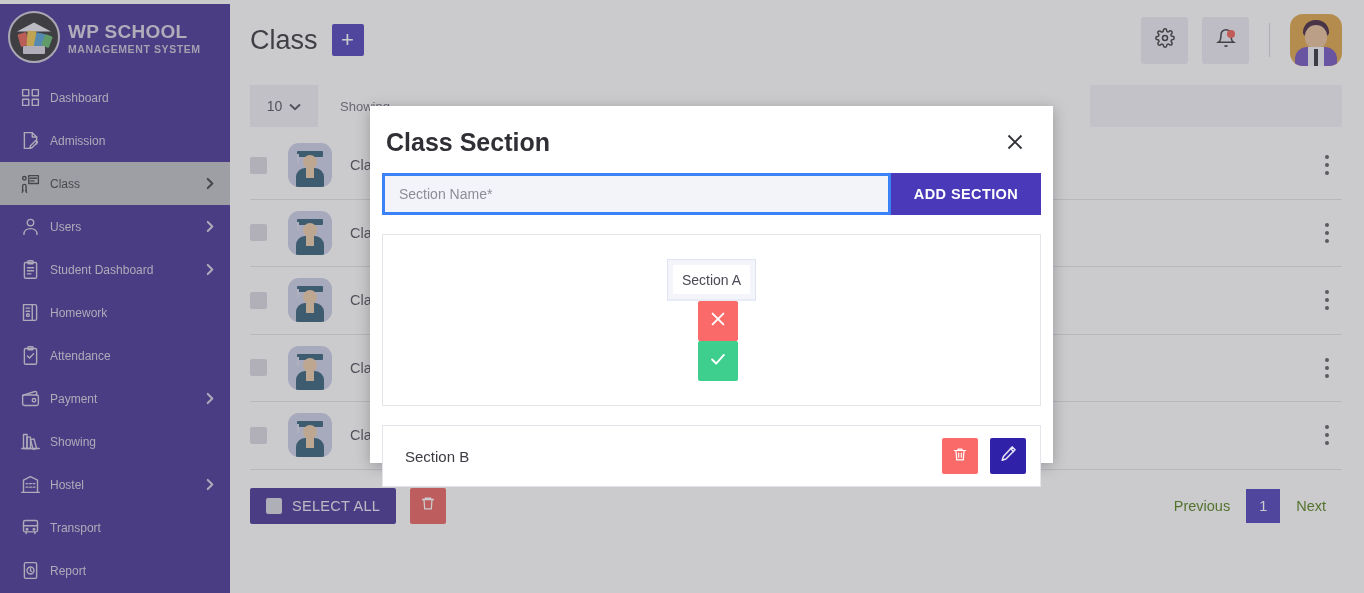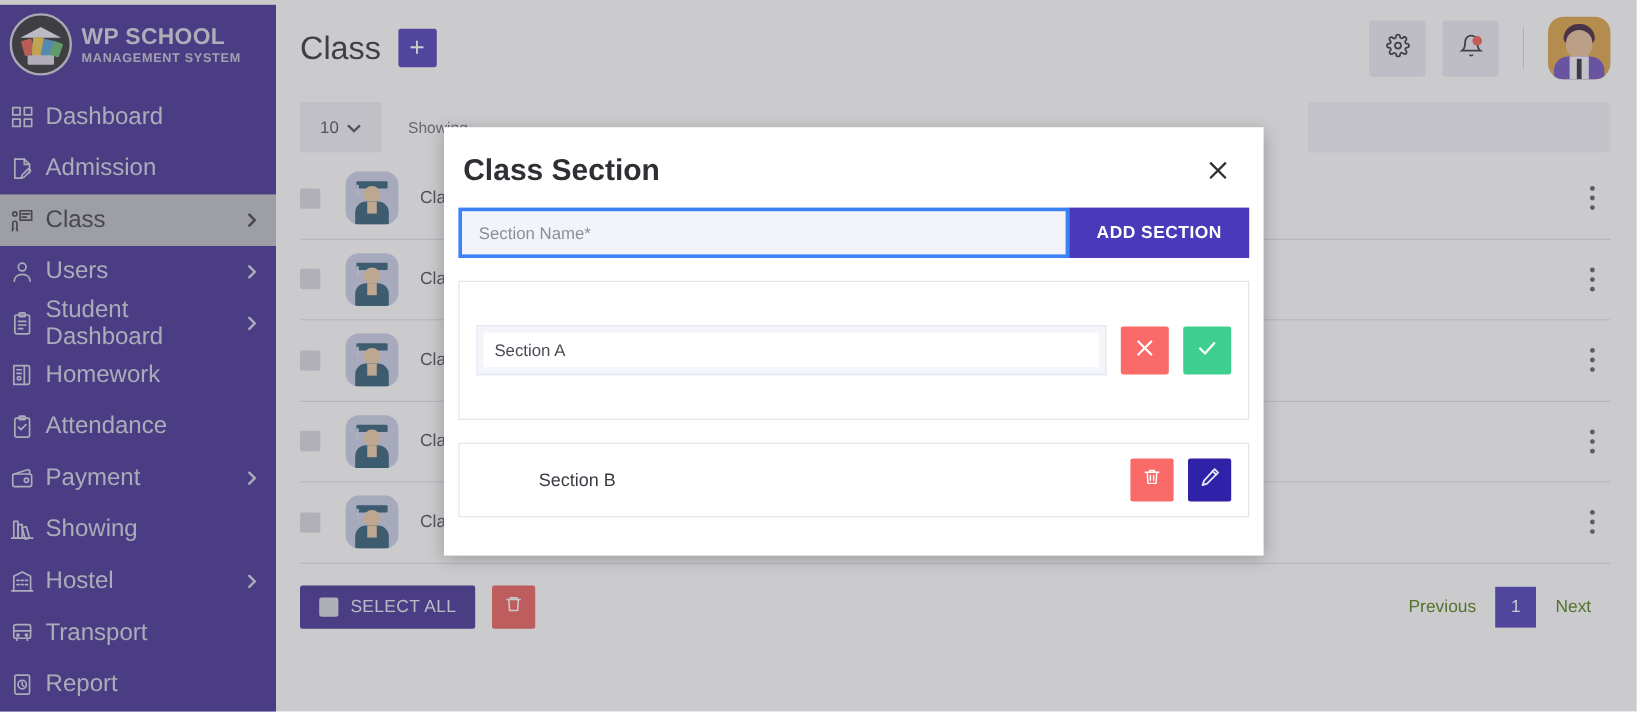--- a/index.html
+++ b/index.html
@@ -54,23 +54,23 @@
   }
   .brand-sub {
     font-size: 10.5px; color: #c4bfd4; letter-spacing: 0.6px;
     margin-top: 3px; font-weight: bold;
   }
 
   .nav { margin-top: 6px; }
   .nav-item {
     height: 43px;
     display: flex; align-items: center;
-    padding: 0 14px 0 8px;
+    padding: 0 14px 0 20px;
     color: #d3cfe0;
-    font-size: 20px;
+    font-size: 12px;
     cursor: pointer;
     position: relative;
   }
   .nav-item.active { background: #bcbcc2; color: #3b3b40; }
   .nav-ico {
     width: 28px; flex: 0 0 28px;
     display: flex; align-items: center; justify-content: flex-start;
   }
   .nav-ico svg { display: block; }
   .nav-label { flex: 1 1 auto; padding-left: 2px; }
@@ -273,33 +273,33 @@
     display: flex; align-items: center; justify-content: center;
     cursor: pointer;
   }
   .sec-card {
     margin-top: 19px;
     border: 1px solid #e4e4ea;
     background: #fff;
     display: flex; align-items: center;
     padding: 12px 14px;
   }
-  .sec-card.editing { padding: 36px 14px; }
+  .sec-card.editing { padding: 24px 14px; flex-direction: column; }
   .sec-edit-input {
     flex: 1 1 auto;
     height: 42px;
     background: #ffffff;
     border: 1px solid #dfe4f0;
     border-bottom: 2px solid #e7ebf5;
     padding: 0 14px;
     font-size: 14px; color: #4a4a55;
     display: flex; align-items: center;
     box-shadow: 0 0 0 5px #f3f5fb inset;
   }
-  .sec-label { flex: 1 1 auto; font-size: 15px; color: #3b3b44; padding-left: 8px; margin-left: 44px; }
+  .sec-label { flex: 1 1 auto; font-size: 15px; color: #3b3b44; padding-left: 8px; }
   .sq-btn {
     width: 36px; height: 36px;
     display: flex; align-items: center; justify-content: center;
     cursor: pointer; border-radius: 2px;
     flex: 0 0 auto;
   }
   .sq-btn.lg { width: 40px; height: 40px; margin-left: 12px; }
   .bg-red { background: #f96a68; }
   .bg-green { background: #3ecf8e; }
   .bg-purple { background: #2f22a8; }

